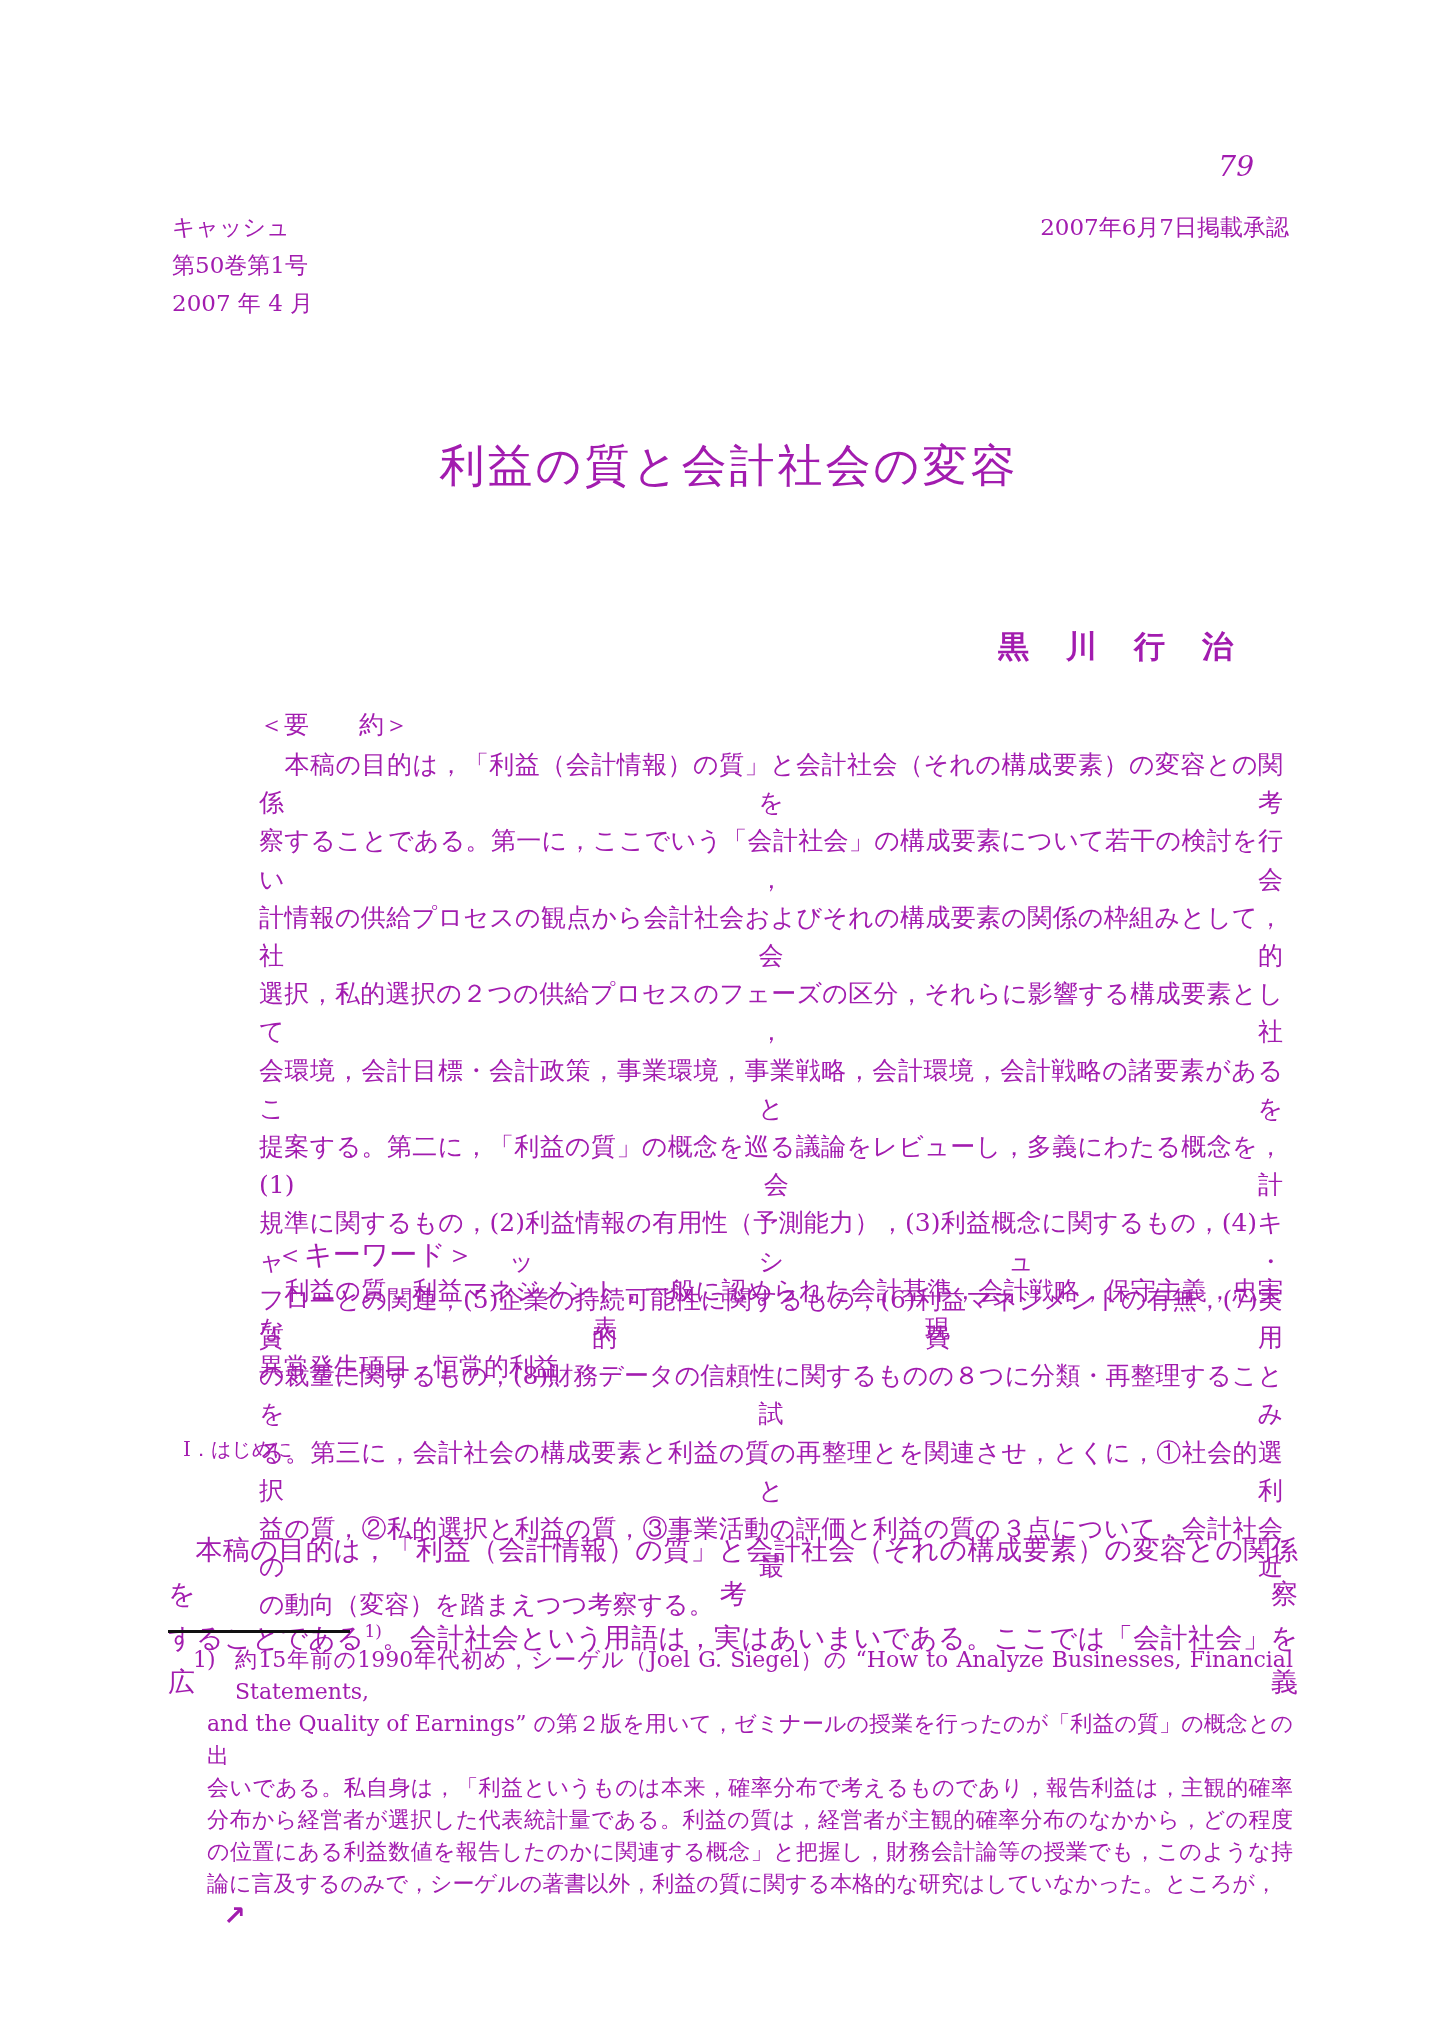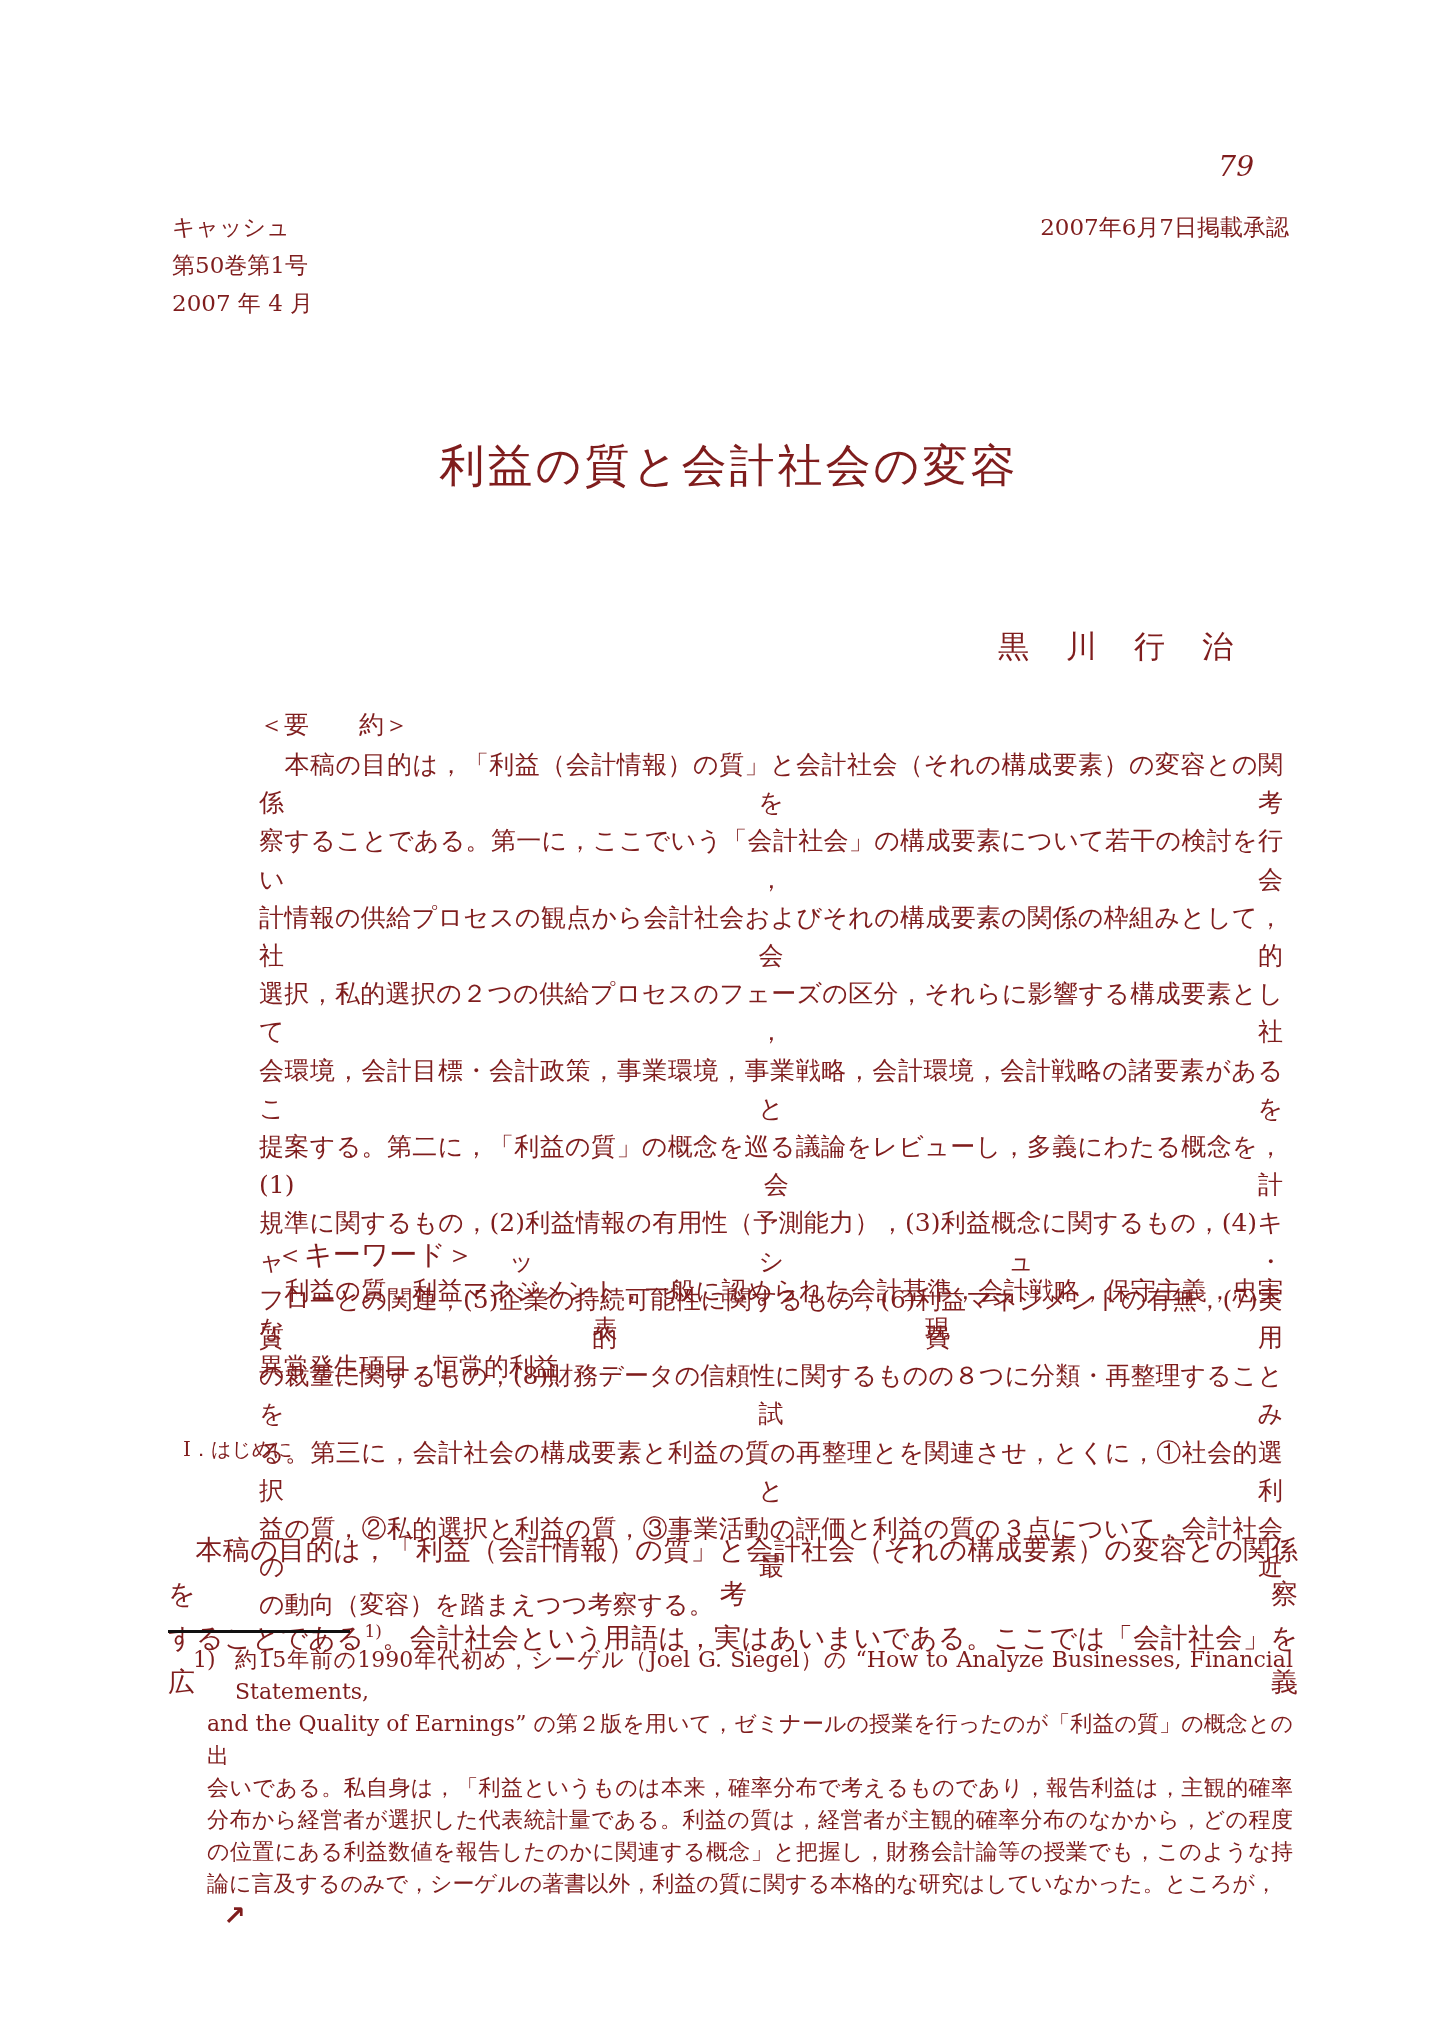--- a/index.html
+++ b/index.html
@@ -1,38 +1,38 @@
 <!DOCTYPE html>
 <html><head>
 <meta charset="utf-8">
 <style>
   html,body { margin:0; padding:0; background:#e8e8e8; }
   .page {
     position:relative;
     width:1434px; height:2025px;
     margin:0 auto;
     background:#ffffff;
-    color:#7f1d1d;
+    color:#a21caf;
     font-family:"DejaVu Serif","Liberation Serif",serif;
     overflow:hidden;
   }
   .abs { position:absolute; }
 
   .page-number { top:150px; right:180px; font-size:28px; font-style:italic; }
 
   .journal-block { top:208px; left:172px; font-size:23px; line-height:38px; }
   .approval-date { top:212px; right:145px; font-size:23px; }
 
   .paper-title {
     top:424px; left:0; width:100%;
     text-align:center;
     font-size:45px; letter-spacing:3px;
   }
 
-  .author-name { top:626px; right:198px; font-size:31px; letter-spacing:3px; }
+  .author-name { top:626px; right:198px; font-size:31px; letter-spacing:3px;font-weight:bold; }
 
   .abstract-heading { top:708px; left:259px; font-size:25px; }
   .abstract-lines  { top:746px; left:259px; width:1024px; font-size:25px; line-height:38.2px; }
   .keywords-heading{ top:1236px; left:276px; font-size:28px; }
   .keywords-lines  { top:1272px; left:259px; width:1024px; font-size:25px; line-height:38px; }
 
   .jline   { text-align:justify; text-align-last:justify; }
   .lline   { text-align:left; }
 
   .section-heading { top:1436px; left:183px; font-size:20px; }

